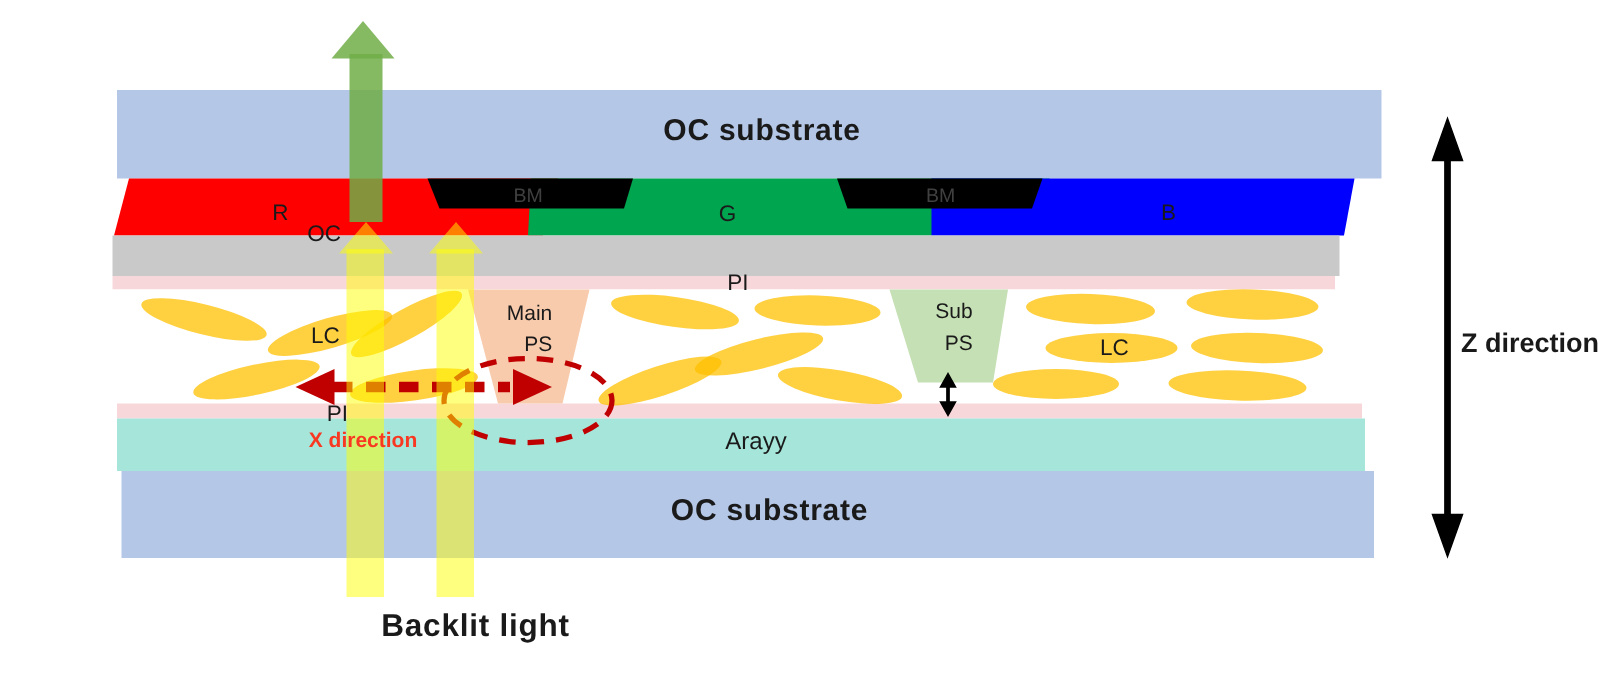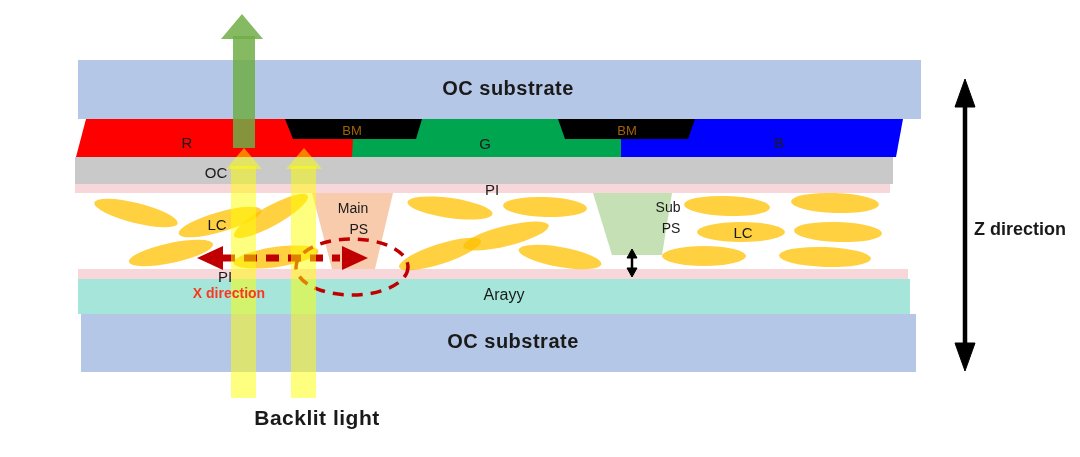--- a/index.html
+++ b/index.html
@@ -7,21 +7,21 @@
     position:relative; width:1080px; height:456px; overflow:hidden;
     background:#ffffff; font-family:"Liberation Sans", sans-serif;
   }
   #stage svg { position:absolute; left:0; top:0; }
   .lbl {
     position:absolute; transform:translate(-50%,-50%);
     white-space:nowrap; color:#1a1a1a; font-weight:500;
   }
   .lbl-big   { font-size:20px; font-weight:600; letter-spacing:.5px; }
   .lbl-filter{ font-size:15px; }
-  .lbl-bm    { font-size:13px; color:#a16207; font-weight:500; }
+  .lbl-bm    { font-size:13px; color:#404040; font-weight:500; }
   .lbl-small { font-size:15px; }
   .lbl-ps    { font-size:14px; line-height:21px; text-align:right; }
   .lbl-x     { font-size:14px; font-weight:600; color:#f93822; }
   .lbl-z     { font-size:18px; font-weight:600; }
   .lbl-backlit { font-size:21px; font-weight:600; letter-spacing:.5px; }
   .ps-line { display:block; }
 </style>
 </head>
 <body>
 
@@ -98,32 +98,32 @@
       <polygon points="965,371 955,343 975,343"></polygon>
     </g>
   </svg>
 
   <div class="lbl lbl-big" style="left:508px; top:88px;">OC substrate</div>
   <div class="lbl lbl-filter" style="left:187px; top:142px;">R</div>
   <div class="lbl lbl-bm" style="left:352px; top:130px;">BM</div>
   <div class="lbl lbl-filter" style="left:485px; top:143px;">G</div>
   <div class="lbl lbl-bm" style="left:627px; top:130px;">BM</div>
   <div class="lbl lbl-filter" style="left:779px; top:142px;">B</div>
-  <div class="lbl lbl-small" style="left:216px; top:172px;">OC</div>
+  <div class="lbl lbl-small" style="left:216px; top:156px;">OC</div>
   <div class="lbl lbl-small" style="left:492px; top:189px;">PI</div>
   <div class="lbl lbl-small" style="left:217px; top:224px;">LC</div>
   <div class="lbl lbl-ps" style="left:353px; top:219px;">
     <span class="ps-line">Main</span>
     <span class="ps-line">PS</span>
   </div>
-  <div class="lbl lbl-ps" style="left:668px; top:218px;">
+  <div class="lbl lbl-ps" style="left:636px; top:218px;">
     <span class="ps-line">Sub</span>
     <span class="ps-line">PS</span>
   </div>
   <div class="lbl lbl-small" style="left:743px; top:232px;">LC</div>
   <div class="lbl lbl-small" style="left:225px; top:276px;">PI</div>
-  <div class="lbl lbl-x" style="left:229px; top:293px;">X direction</div>
+  <div class="lbl lbl-x" style="left:242px; top:293px;">X direction</div>
   <div class="lbl lbl-small" style="left:492px; top:295px; font-size:16px;margin-left:12px;">Arayy</div>
   <div class="lbl lbl-big" style="left:513px; top:341px;">OC substrate</div>
   <div class="lbl lbl-backlit" style="left:277px; top:418px;margin-left:40px;">Backlit light</div>
   <div class="lbl lbl-z" style="left:1020px; top:229px;">Z direction</div>
 
 </div>
 
 </body></html>

